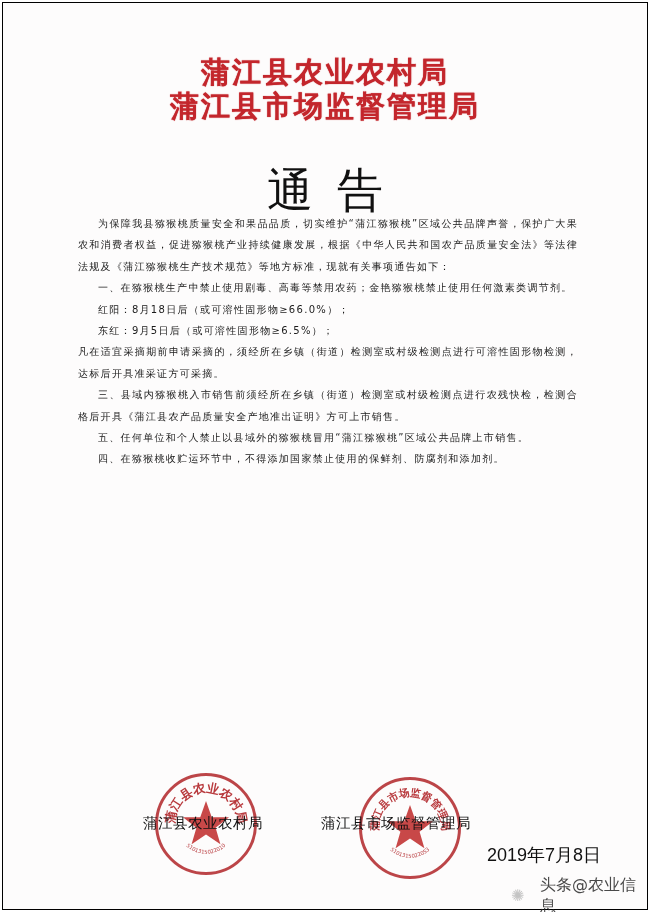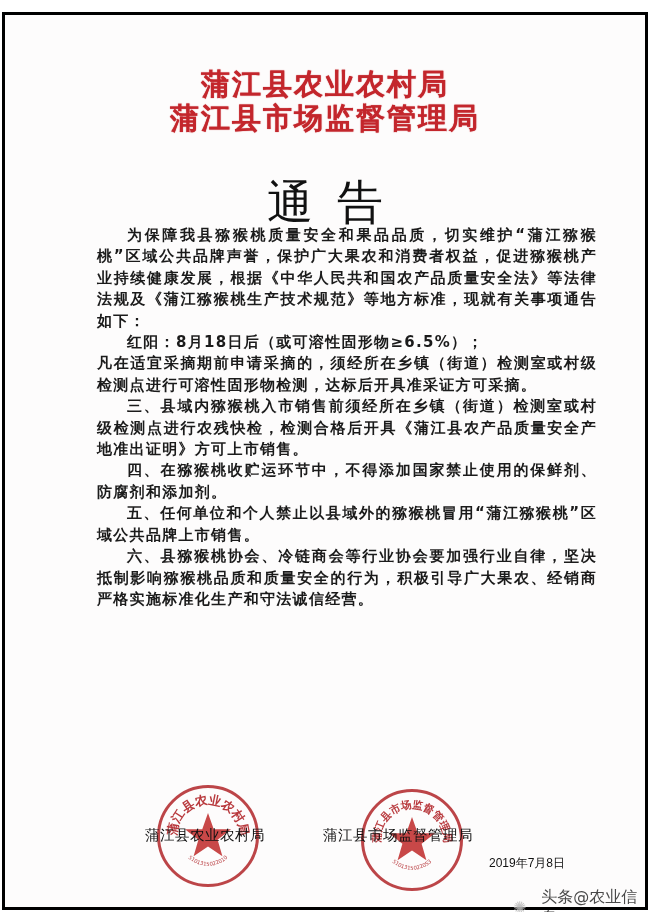--- a/index.html
+++ b/index.html
@@ -10,23 +10,22 @@
     body {
       width: 650px;
       height: 912px;
       position: relative;
       overflow: hidden;
       font-family: "DejaVu Sans", "Liberation Sans", sans-serif;
     }
     .frame {
       position: absolute;
       left: 2px; top: 2px; right: 2px; bottom: 2px;
-      border: 3px solid #000000;
+      border: 1px solid #000000;
       background: #fdfcfc;
-      margin-top: 10px;
     }
     .title-block {
       position: absolute;
       left: 0; right: 0;
       top: 52px;
       text-align: center;
     }
     .title-line {
       color: #c3262c;
       font-weight: bold;
@@ -43,29 +42,28 @@
       text-align: center;
       font-size: 46px;
       font-weight: normal;
       color: #111;
       letter-spacing: 24px;
       line-height: 54px;
       text-indent: 24px;
     }
     .body-text {
       position: absolute;
-      left: 92px;
+      left: 75px;
       width: 500px;
       top: 210px;
-      font-size: 15px;
+      font-size: 10px;
       line-height: 21.4px;
       color: #1b1b1b;
       letter-spacing: 1.3px;
       text-align: justify;
-      font-weight: bold;
     }
     .body-text p {
       margin: 0;
     }
     .indent {
       text-indent: 2em;
     }
     .harvest-item {
       padding-left: 2em;
     }
@@ -94,21 +92,21 @@
       color: #111;
       white-space: nowrap;
       letter-spacing: 0.5px;
     }
     .sig-1 { left: 140px; }
     .sig-2 { left: 318px; }
     .date {
       position: absolute;
       left: 484px;
       top: 840px;
-      font-size: 12px;
+      font-size: 18px;
       color: #111;
       font-family: "Liberation Sans", sans-serif;
     }
     .watermark {
       position: absolute;
       left: 508px;
       top: 872px;
       display: flex;
       align-items: center;
       gap: 6px;
@@ -130,26 +128,27 @@
 
   <div class="title-block">
     <div class="title-line">蒲江县农业农村局</div>
     <div class="title-line">蒲江县市场监督管理局</div>
   </div>
 
   <div class="notice-heading">通告</div>
 
   <div class="body-text">
     <p class="indent">为保障我县猕猴桃质量安全和果品品质，切实维护“蒲江猕猴桃”区域公共品牌声誉，保护广大果农和消费者权益，促进猕猴桃产业持续健康发展，根据《中华人民共和国农产品质量安全法》等法律法规及《蒲江猕猴桃生产技术规范》等地方标准，现就有关事项通告如下：</p>
-    <p class="harvest-item">红阳：8月18日后（或可溶性固形物≥6.5%）；</p>
+    <p class="indent">一、在猕猴桃生产中禁止使用剧毒、高毒等禁用农药；金艳猕猴桃禁止使用任何激素类调节剂。</p>
+    <p class="harvest-item">红阳：8月18日后（或可溶性固形物≥66.0%）；</p>
+    <p class="harvest-item">东红：9月5日后（或可溶性固形物≥6.5%）；</p>
     <p>凡在适宜采摘期前申请采摘的，须经所在乡镇（街道）检测室或村级检测点进行可溶性固形物检测，达标后开具准采证方可采摘。</p>
     <p class="indent">三、县域内猕猴桃入市销售前须经所在乡镇（街道）检测室或村级检测点进行农残快检，检测合格后开具《蒲江县农产品质量安全产地准出证明》方可上市销售。</p>
+    <p class="indent">五、任何单位和个人禁止以县域外的猕猴桃冒用“蒲江猕猴桃”区域公共品牌上市销售。</p>
     <p class="indent">四、在猕猴桃收贮运环节中，不得添加国家禁止使用的保鲜剂、防腐剂和添加剂。</p>
-    <p class="indent">五、任何单位和个人禁止以县域外的猕猴桃冒用“蒲江猕猴桃”区域公共品牌上市销售。</p>
-    <p class="indent">六、县猕猴桃协会、冷链商会等行业协会要加强行业自律，坚决抵制影响猕猴桃品质和质量安全的行为，积极引导广大果农、经销商严格实施标准化生产和守法诚信经营。</p>
   </div>
 
   <div class="stamps">
     <div class="stamp stamp-1">
       <svg viewBox="0 0 100 100">
         <polygon points="50,26 56,43 74,43 60,54 65,71 50,61 35,71 40,54 26,43 44,43" fill="rgba(190,40,40,0.85)"></polygon>
         <defs>
           <path id="arc1" d="M 18,58 A 33,33 0 1 1 82,58"></path>
           <path id="arc1b" d="M 24,66 A 30,30 0 0 0 76,66"></path>
         </defs>

